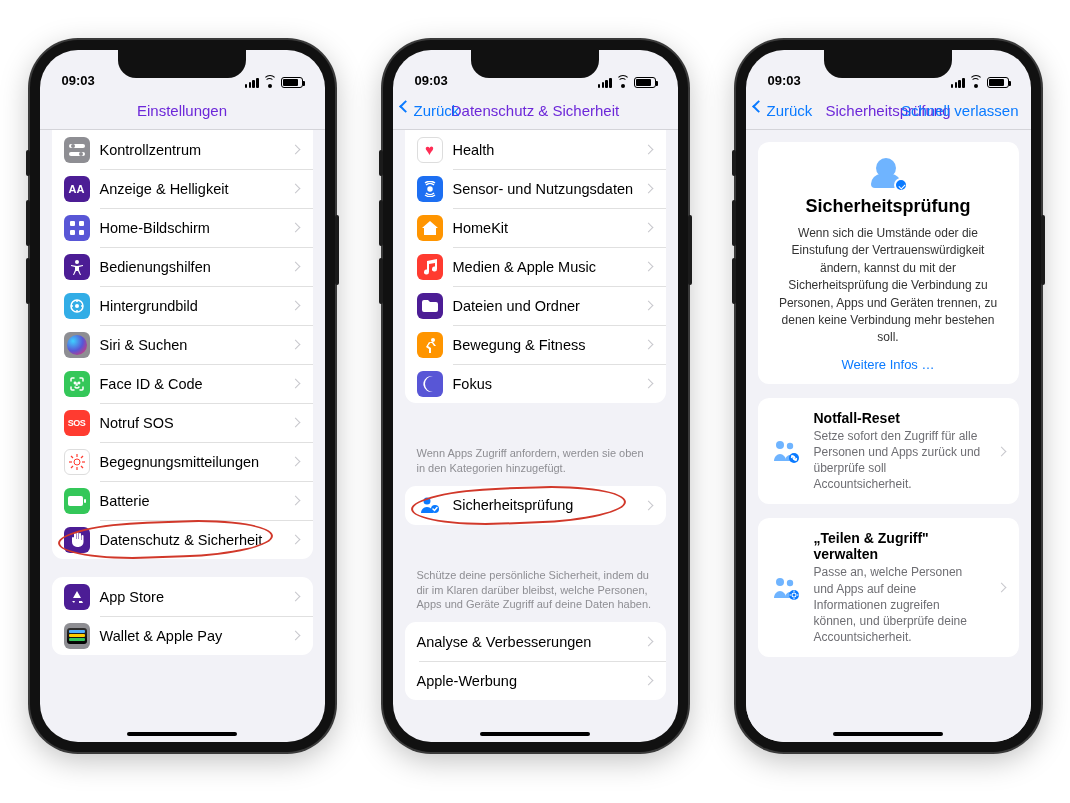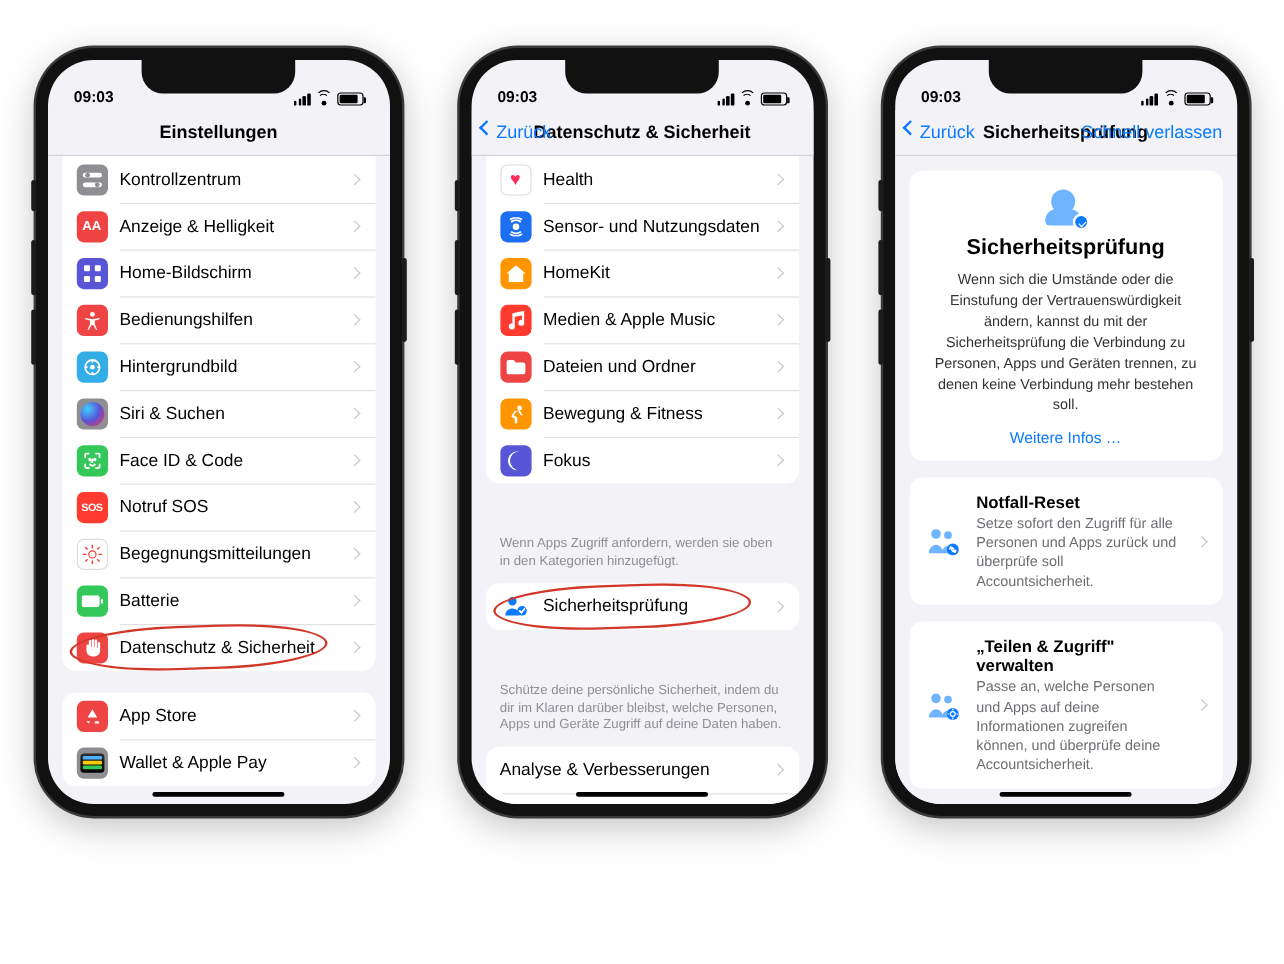--- a/index.html
+++ b/index.html
@@ -1,19 +1,19 @@
 <!DOCTYPE html>
 <html><head>
 <meta charset="utf-8">
 <style>
   * { box-sizing: border-box; margin: 0; padding: 0; font-family: -apple-system, BlinkMacSystemFont, "Segoe UI", Helvetica, Arial, sans-serif; -webkit-font-smoothing: antialiased; }
   body { background: #fff; display: flex; justify-content: center; align-items: flex-start; padding: 40px 20px; gap: 48px; width:1070px; height:803px;}
   .phone {
     width: 305px;
-    height: 640px;
+    height: 712px;
     background: #111;
     border-radius: 48px;
     padding: 10px;
     position: relative;
     box-shadow: 0 0 0 2px #3a3a3a, 0 8px 30px rgba(0,0,0,.25);
   }
   
   .phone::before, .phone::after { content:""; position:absolute; background:#1a1a1a; border-radius:3px; }
   .phone .btn-l1, .phone .btn-l2, .phone .btn-l3, .phone .btn-r { position:absolute; background:#1b1b1b; border-radius:3px;}
   .phone .btn-l1{ left:-4px; top:110px; width:4px; height:26px;}
@@ -45,21 +45,21 @@
   .wifi .a1{width:14px;height:14px;left:0;top:-3px;}
   .wifi .a2{width:9px;height:9px;left:2.5px;top:0px;}
   .battery { width:22px; height:11px; border:1px solid #000; border-radius:3px; position:relative;}
   .battery::after{content:"";position:absolute;right:-3px;top:3px;width:2px;height:5px;background:#000;border-radius:0 1px 1px 0;}
   .battery .fill{position:absolute;left:1px;top:1px;bottom:1px;width:75%;background:#000;border-radius:1px;}
 
   .navbar {
     height: 38px; display:flex; align-items:center; justify-content:center;
     position:relative; border-bottom:0.5px solid rgba(0,0,0,.12); background: #f2f2f7;
   }
-  .navbar .title { font-size:15px; font-weight:700; color:#000000; }
+  .navbar .title { font-size:15px; font-weight:400; color:#6d28d9; }
   .navbar .back { position:absolute; left:8px; display:flex; align-items:flex-start; color:#0a7aff; font-size:15px; gap:2px; }
   .navbar .right-action{position:absolute;right:12px;color:#0a7aff;font-size:15px;}
   .chev-left{display:inline-block;width:9px;height:9px;border-left:2.2px solid #0a7aff;border-bottom:2.2px solid #0a7aff;transform:rotate(45deg);margin-right:2px;}
 
   .content { position:absolute; top:80px; bottom:0; left:0; right:0; overflow:hidden; }
   .group { margin: 0 12px 18px 12px; background:#fff; border-radius:11px; overflow:hidden;}
   
   .phone1 .content{ top:80px;}
   .phone1 .group.first { border-top-left-radius:0; border-top-right-radius:0; }
   .row {
@@ -77,21 +77,21 @@
   .label { flex:1; font-size:14.5px; color:#000; }
   .chev { width:7px; height:7px; border-top:1.8px solid #c7c7cc; border-right:1.8px solid #c7c7cc; transform:rotate(45deg); margin-right:2px;}
   .note { font-size:11px; color:#8e8e93; padding: 4px 24px 10px 24px; line-height:1.35;margin-top:39px;}
 
   .circle {
     position:absolute; border:2px solid #d1382a; border-radius:50%/60%;
     pointer-events:none; transform:rotate(-2deg);
   }
 
   
-  .bg-grey{background:#8e8e93;} .bg-blue{background:#ef4444;} .bg-darkblue{background:#1d6ff2;}
+  .bg-grey{background:#8e8e93;} .bg-blue{background:#4c1d95;} .bg-darkblue{background:#1d6ff2;}
   .bg-indigo{background:#5856d6;} .bg-cyan{background:#32ade6;}
   .bg-green{background:#34c759;} .bg-red{background:#ff3b30;} .bg-white{background:#fff;border:0.5px solid #ddd;}
   .bg-orange{background:#ff9500;}
   .bg-gear{background:#8e8e93;}
   .glyph{font-size:13px;}
 
   
   .phone2 .group.first{ border-top-left-radius:0;border-top-right-radius:0;}
 
   

